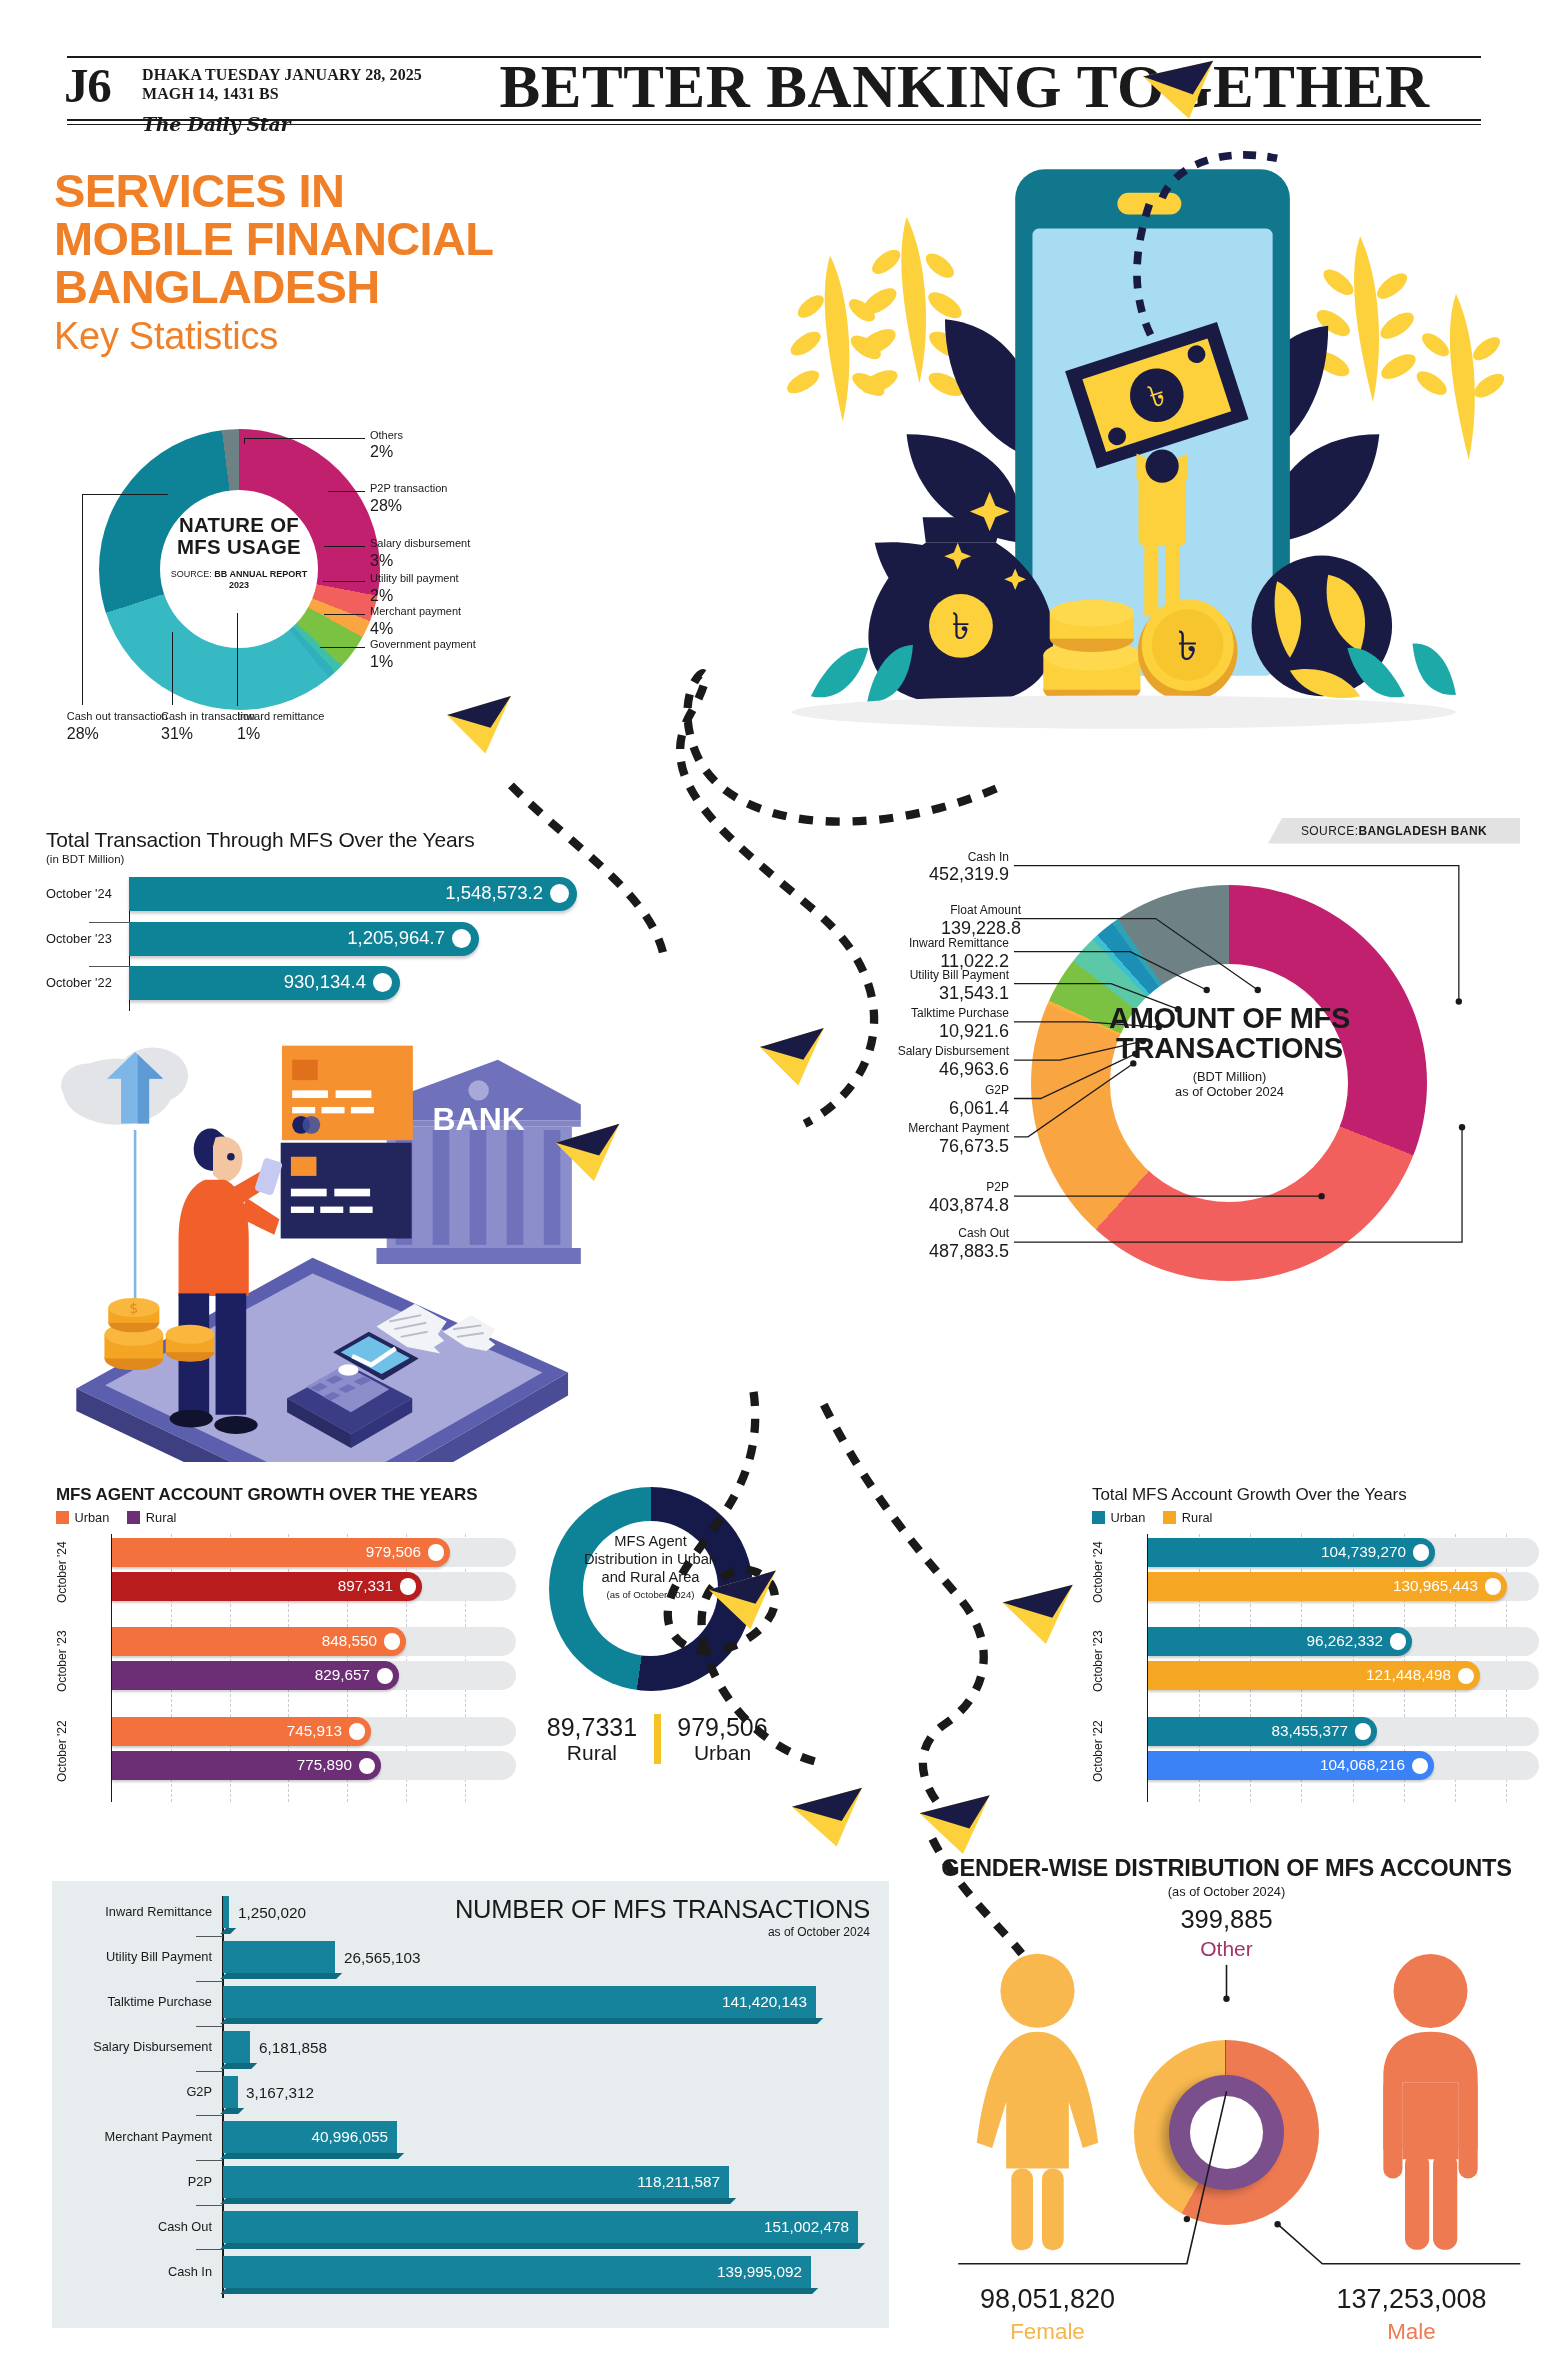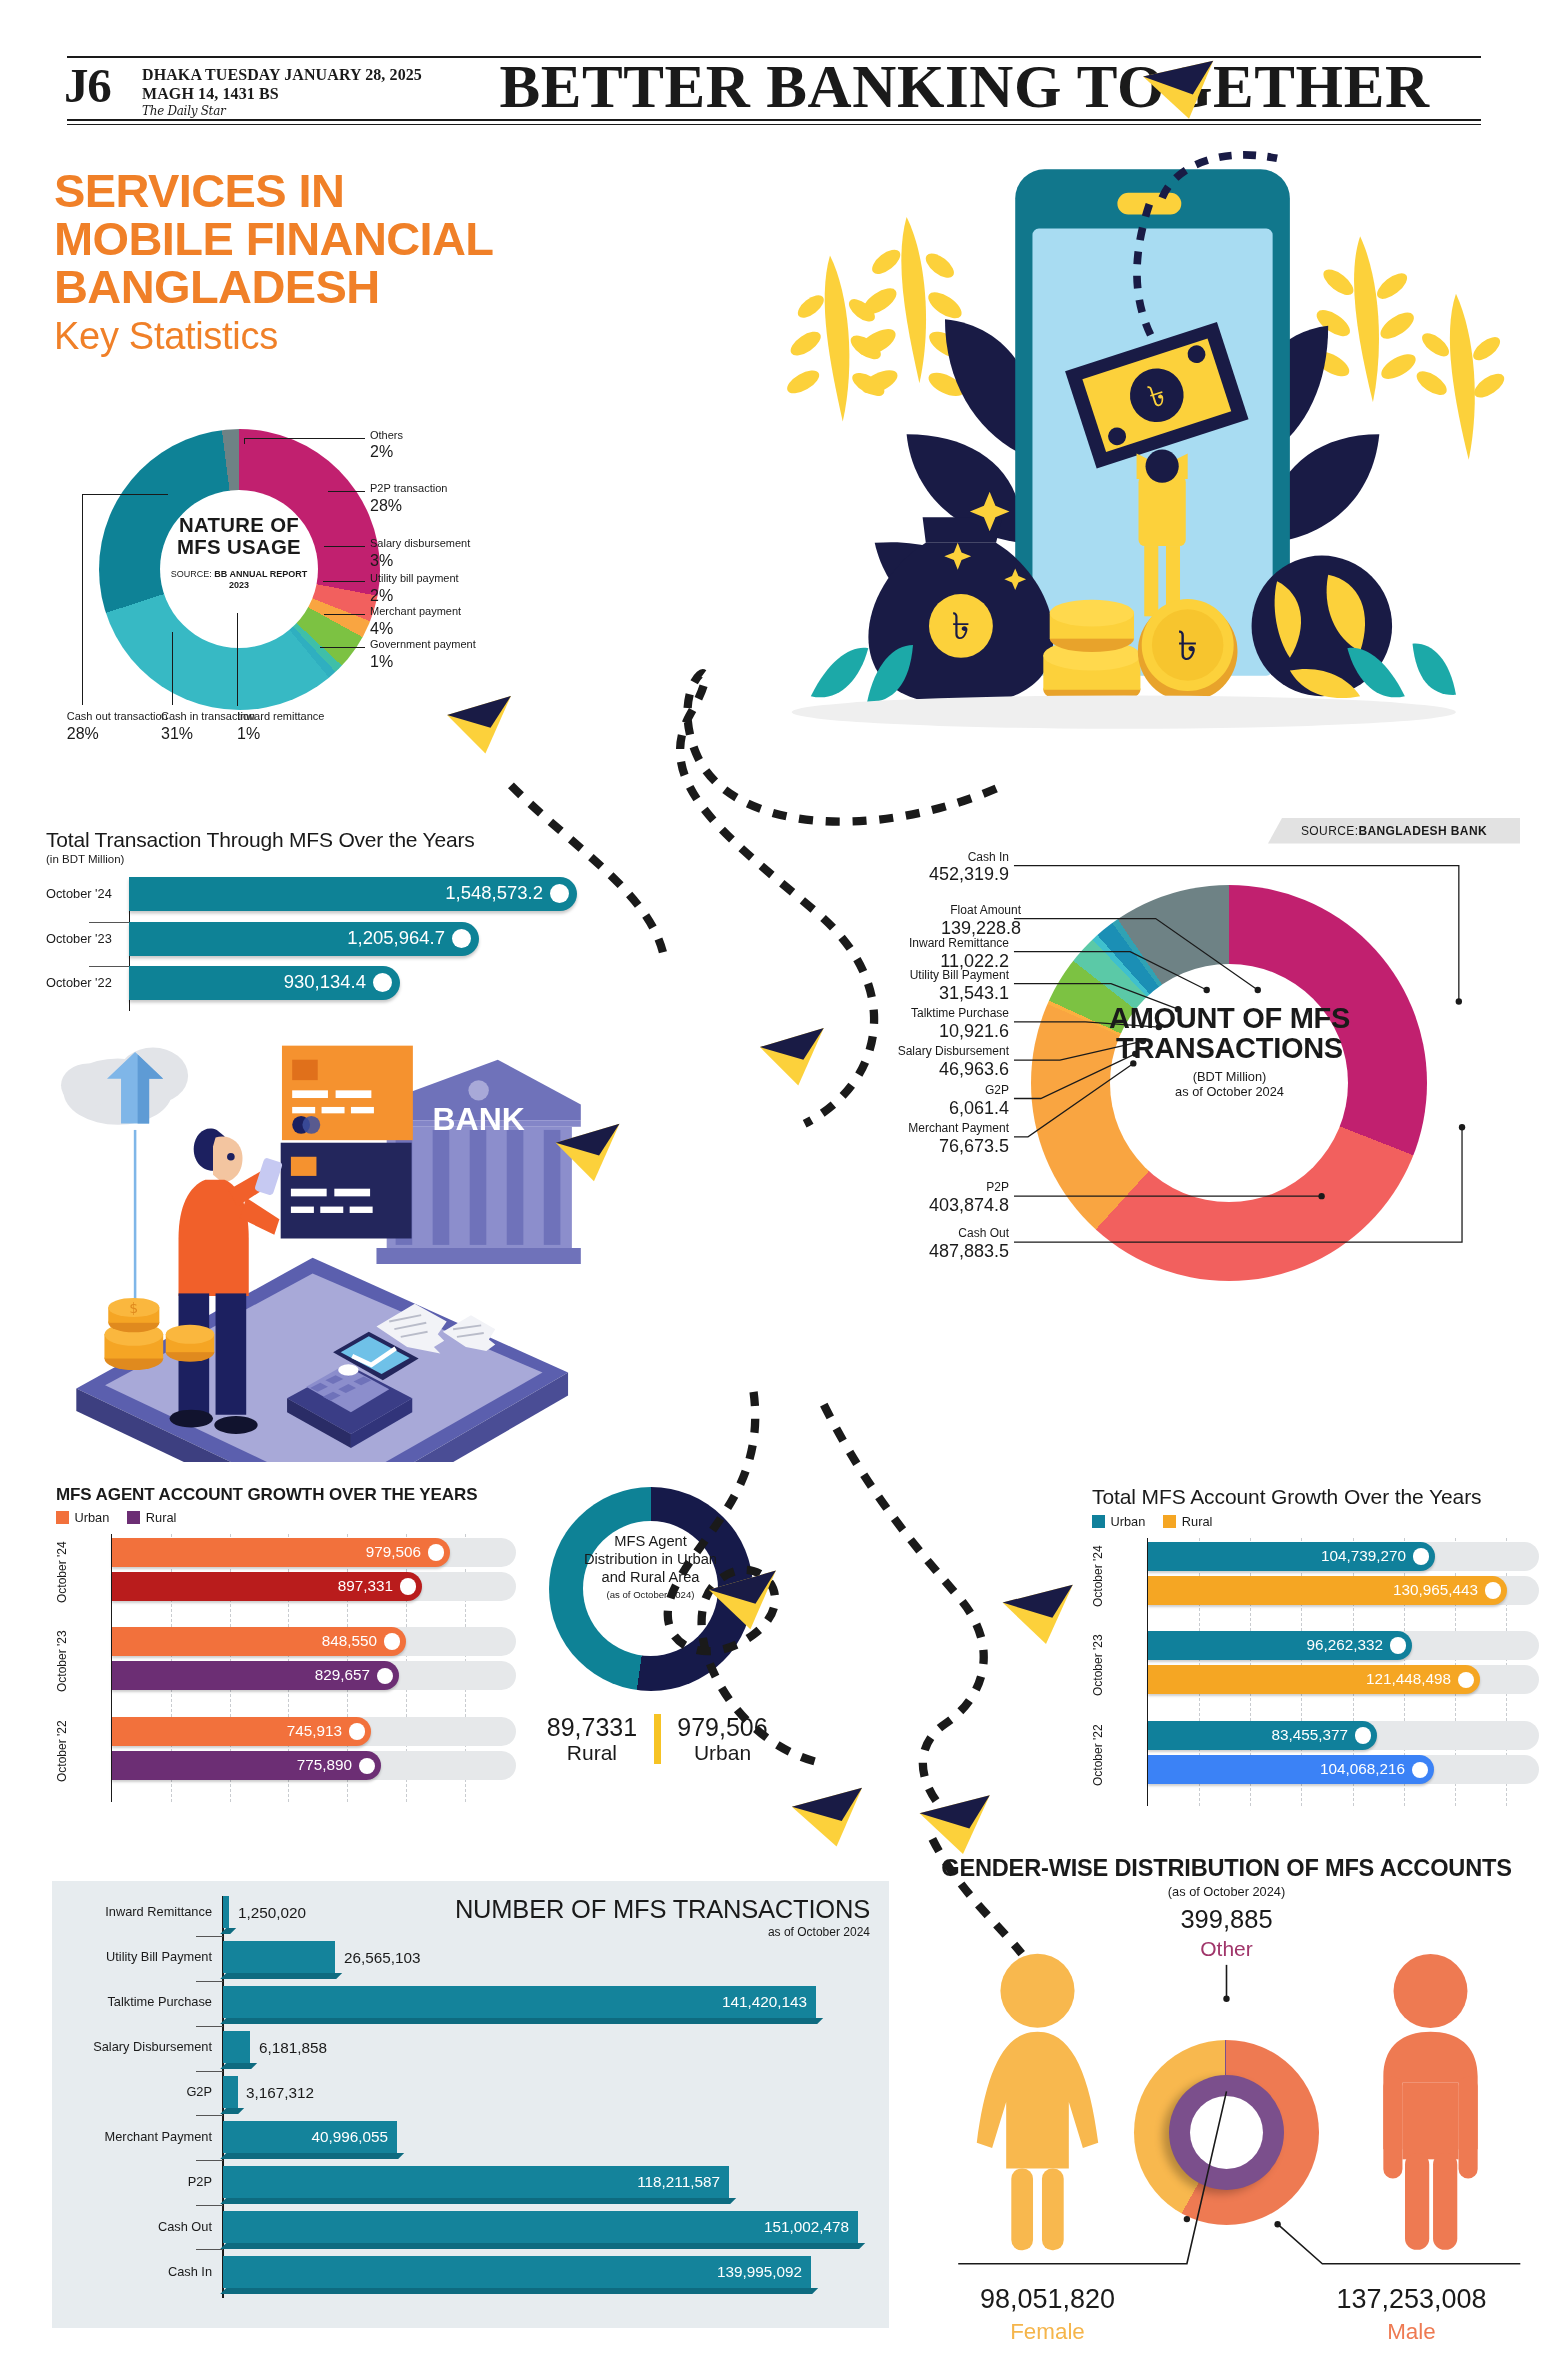--- a/index.html
+++ b/index.html
@@ -14,22 +14,22 @@
   #masthead { left:0; top:0; width:1548px; height:128px; }
   .rule { position:absolute; left:67px; width:1414px; background:#1a1a1a; }
   .rule.r1 { top:56px; height:1.9px; }
   .rule.r2 { top:119px; height:1.9px; }
   .rule.r3 { top:124px; height:1.3px; }
   #page-num { left:64px; top:61px; font-family:"Liberation Serif", serif;
               font-size:49px; font-weight:700; letter-spacing:-1.3px; line-height:1; }
   #dateline { left:142px; top:66px; font-family:"Liberation Serif", serif; }
   #dateline .l1 { font-size:16px; font-weight:700; letter-spacing:0.1px; line-height:1.18; }
   #dateline .l2 { font-size:16px; font-weight:700; letter-spacing:0.1px; line-height:1.18; }
-  #dateline .l3 { font-size:12px; font-family:"DejaVu Serif", serif; font-weight:400;
-                  font-style:italic; margin-top:0; letter-spacing:-0.3px; }
+  #dateline .l3 { font-size:19px; font-family:"DejaVu Serif", serif; font-weight:700;
+                  font-style:italic; margin-top:9px; letter-spacing:-0.3px; }
   #banner-title { left:447px; top:56px; width:1035px; text-align:center;
                   font-family:"Liberation Serif", serif; font-size:61px; font-weight:700;
                   letter-spacing:0.6px; line-height:1; }
 
   
   #headline { left:54px; top:167px; width:639px; }
   #headline .big { color:#F08028; font-size:47px; font-weight:700; line-height:1.02;
                    letter-spacing:-0.6px; }
   #headline .sub { color:#F08028; font-size:38px; font-weight:400; line-height:1.12;
                    margin-top:3.8px; letter-spacing:-0.3px; }
@@ -139,21 +139,21 @@
   #agdist-foot { position:absolute; left:-12.8px; top:227px; width:268px; display:flex;
                  align-items:center; justify-content:center; gap:16.6px; }
   #agdist-foot .col { text-align:center;
                       font-family:"Liberation Sans Narrow","Liberation Sans",sans-serif; }
   #agdist-foot .num { font-size:25px; line-height:1.05; }
   #agdist-foot .cap { font-size:21px; line-height:1.1; }
   #agdist-foot .divider { width:7px; height:50px; background:#F6C324; }
 
   
   #tmfs { left:1092px; top:1485px; width:447px; }
-  #tmfs .ttl { font-size:21px; letter-spacing:-0.1px;
+  #tmfs .ttl { font-size:17px; letter-spacing:-0.1px;
                font-family:"Liberation Sans Narrow","Liberation Sans",sans-serif; }
 
   
   #numpanel { left:52px; top:1881px; width:837px; height:447px; background:#E7ECEF; }
   #num-ttl { position:absolute; right:19px; top:14px; text-align:right; }
   #num-ttl .t { font-size:25.5px; font-weight:400; letter-spacing:-0.2px;
                 font-family:"Liberation Sans Narrow","Liberation Sans",sans-serif; }
   #num-ttl .s { font-size:12px; margin-top:1.3px;
                 font-family:"Liberation Sans Narrow","Liberation Sans",sans-serif; }
   #num-chart { position:absolute; left:0; top:11.5px; width:837px; height:421px; }

